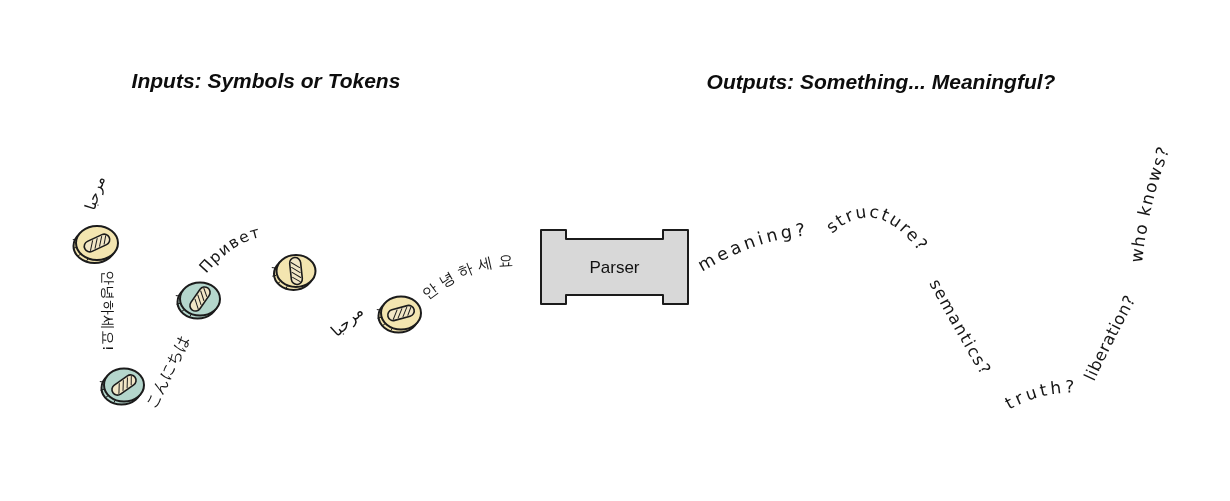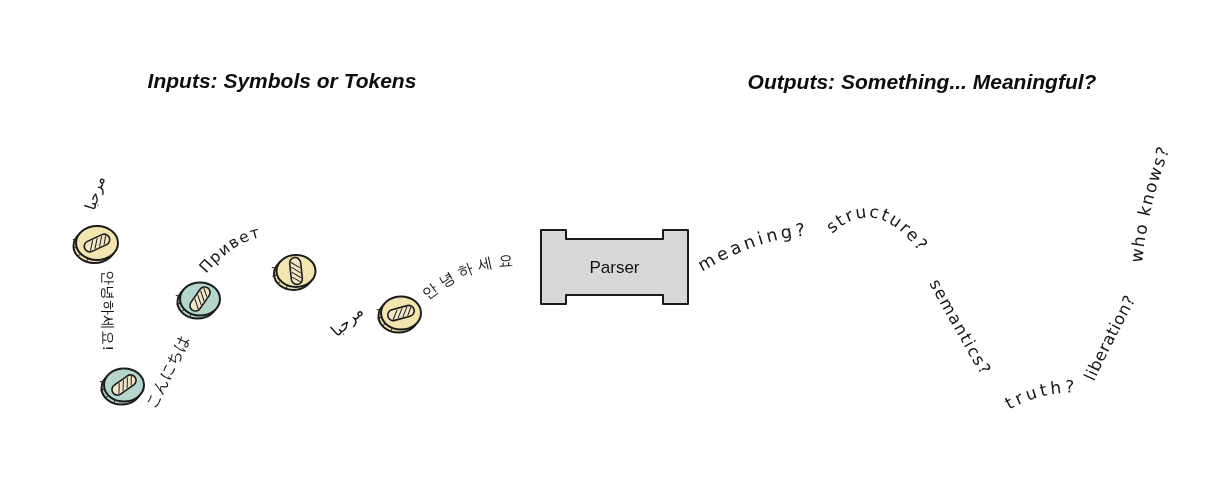--- a/index.html
+++ b/index.html
@@ -14,22 +14,22 @@
   .slot-face{stroke:#1b1b1b;stroke-width:1.6;}
   .parser-shape{stroke:#1b1b1b;stroke-width:2;stroke-linejoin:round;}
   .parser-label{font-family:"Liberation Sans",sans-serif;font-size:17px;fill:#111111;}
   .flow{fill:#161616;font-family:"DejaVu Sans",sans-serif;}
 </style>
 </head>
 <body>
 
 <div class="stage">
 
-  <div class="title" style="left:282px;top:81px;">Inputs: Symbols or Tokens</div>
-  <div class="title" style="left:922px;top:82px;">Outputs: Something... Meaningful?</div>
+  <div class="title" style="left:266px;top:81px;">Inputs: Symbols or Tokens</div>
+  <div class="title" style="left:881px;top:82px;">Outputs: Something... Meaningful?</div>
 
   <div class="rot-label" style="left:95px;top:193px;font-size:15px;transform:translate(-50%,-50%) rotate(-72deg);">مرحبا</div>
   <div class="rot-label" style="left:107px;top:311px;font-size:14.5px;letter-spacing:.5px;transform:translate(-50%,-50%) rotate(90deg);">안녕하세요!</div>
   <div class="rot-label" style="left:168px;top:372px;font-size:15.5px;transform:translate(-50%,-50%) rotate(-64deg);">こんにちは</div>
   <div class="rot-label" style="left:347px;top:321px;font-size:16px;transform:translate(-50%,-50%) rotate(-42deg);">مرحبا</div>
 
   <svg class="overlay" width="1230" height="501" viewBox="0 0 1230 501">
     <defs>
       <g id="coin-slot">
         <rect x="-13.5" y="-5.5" width="27" height="11" rx="5.5" class="slot-face" fill="#f1e6c6"></rect>

